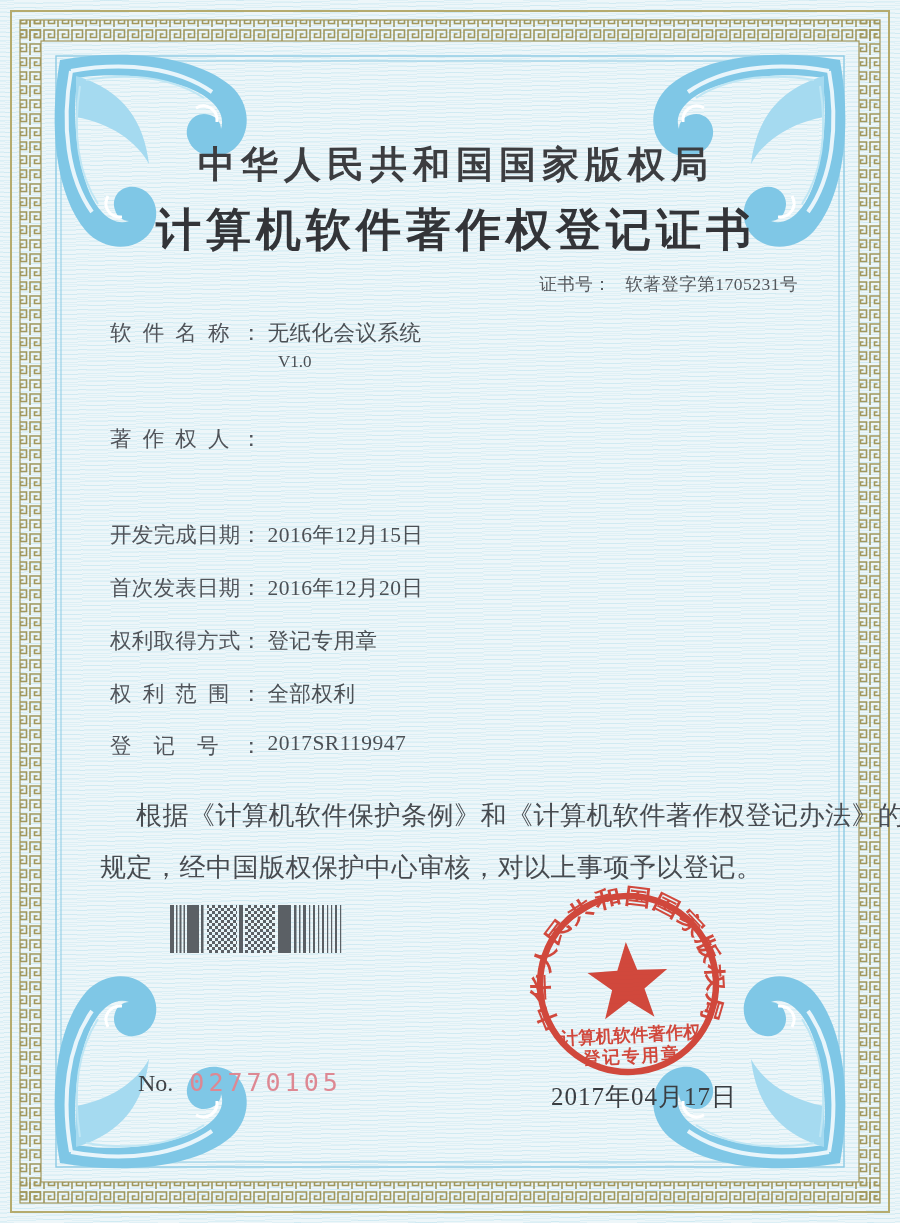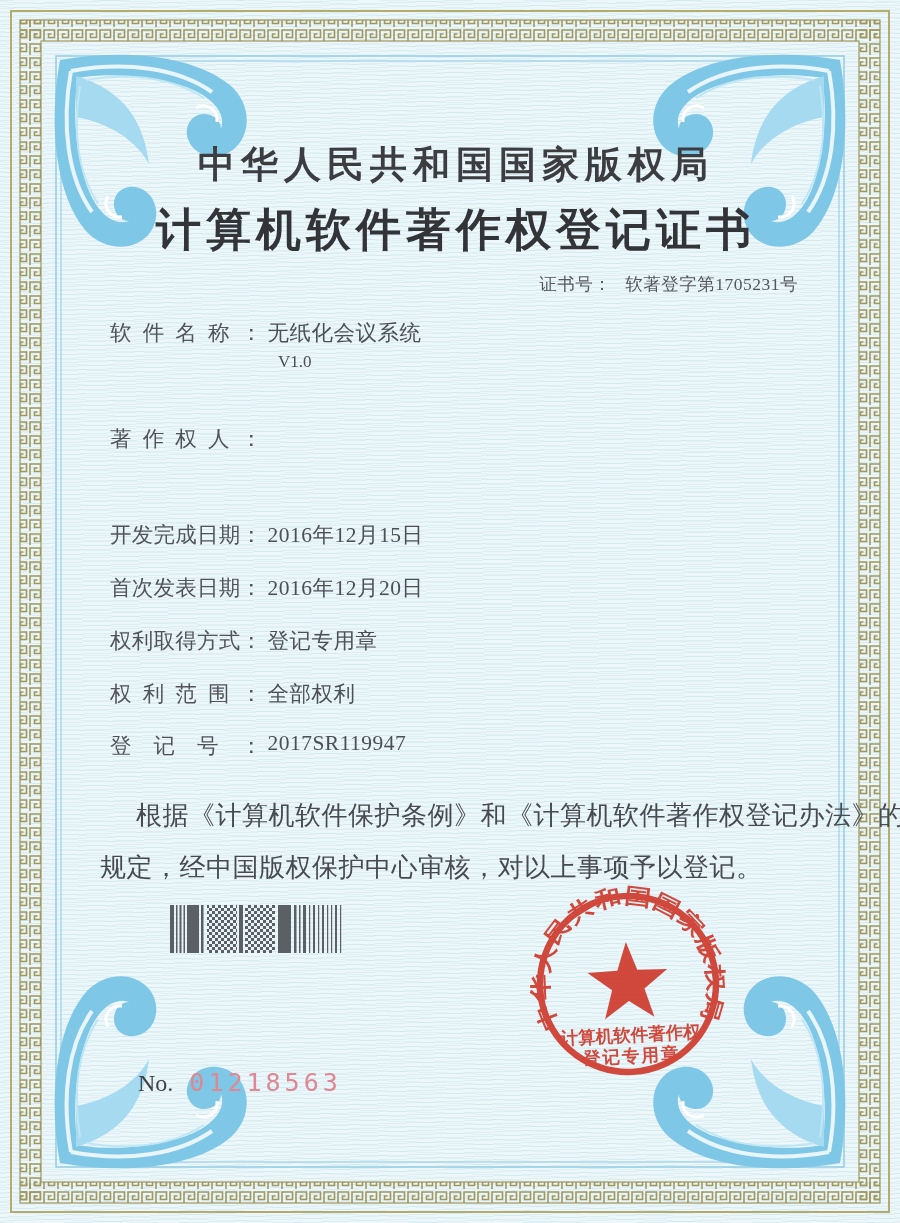--- a/index.html
+++ b/index.html
@@ -233,18 +233,19 @@
         <text font-size="22" font-weight="700" letter-spacing="1">
           <textPath href="#sealArc" startOffset="4" textLength="332" lengthAdjust="spacingAndGlyphs">中华人民共和国国家版权局</textPath>
         </text>
         <polygon points="100,58 110,86.2 139.9,87 116.2,105.3 124.7,134 100,117 75.3,134 83.8,105.3 60.1,87 90,86.2"></polygon>
         <text x="100" y="157" text-anchor="middle" font-size="17.5" font-weight="700">计算机软件著作权</text>
         <text x="100" y="178" text-anchor="middle" font-size="17.5" font-weight="700" letter-spacing="2">登记专用章</text>
       </g>
     </svg>
 
     <div class="serial-line">
-      <span>No.</span><span class="serial-num" style="color:#dd8893">01218563</span>
-    </div>
-
+      <span>No.</span><span class="serial-num" style="color:#dd8893">02770105</span>
+    </div>
+
+    <div class="issue-date">2017年04月17日</div>
 
   </div>
 </div>
 
 </body></html>

